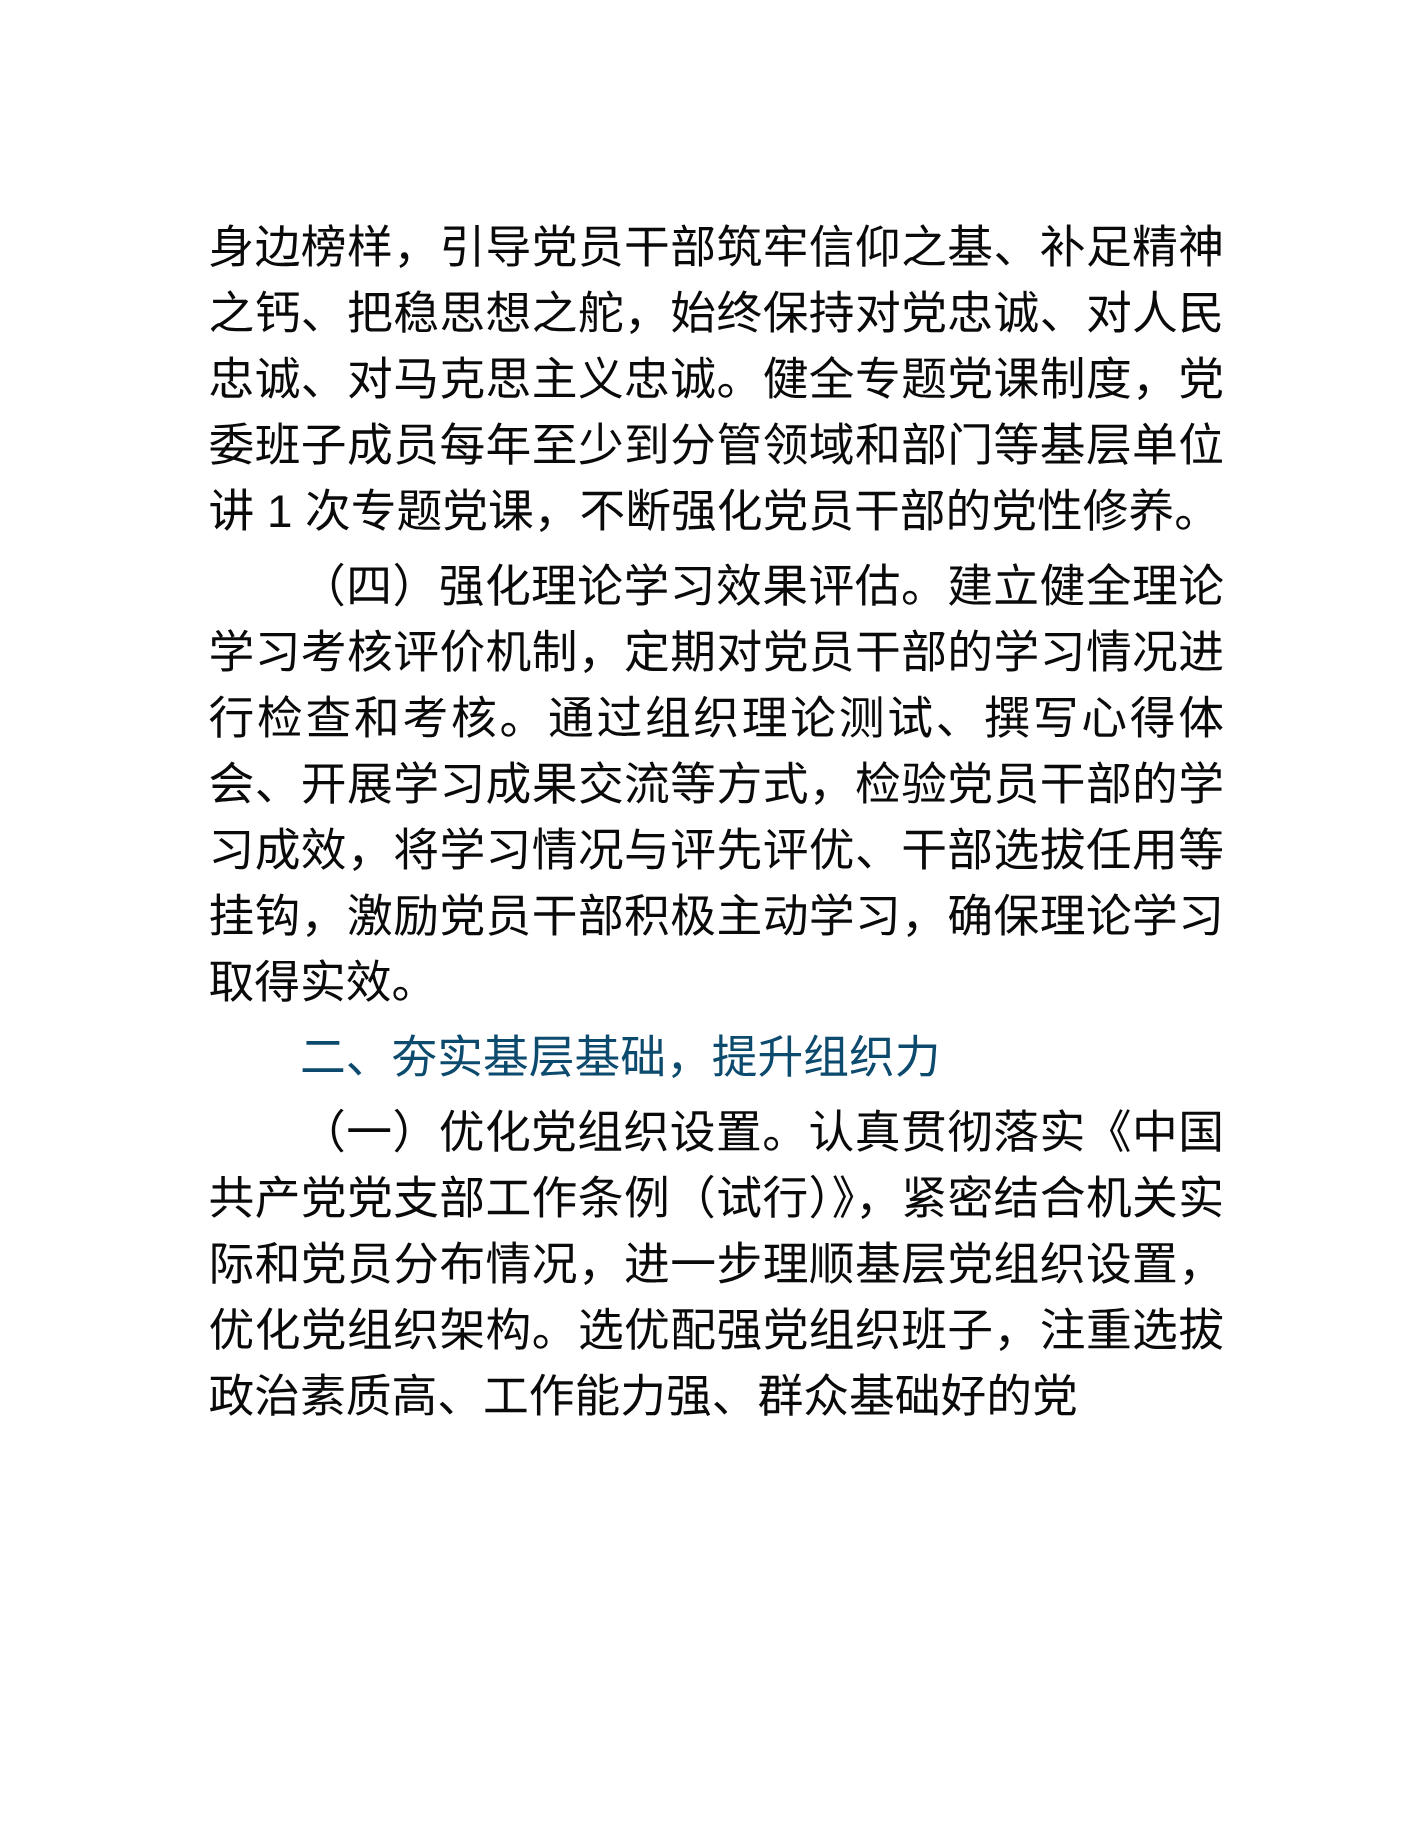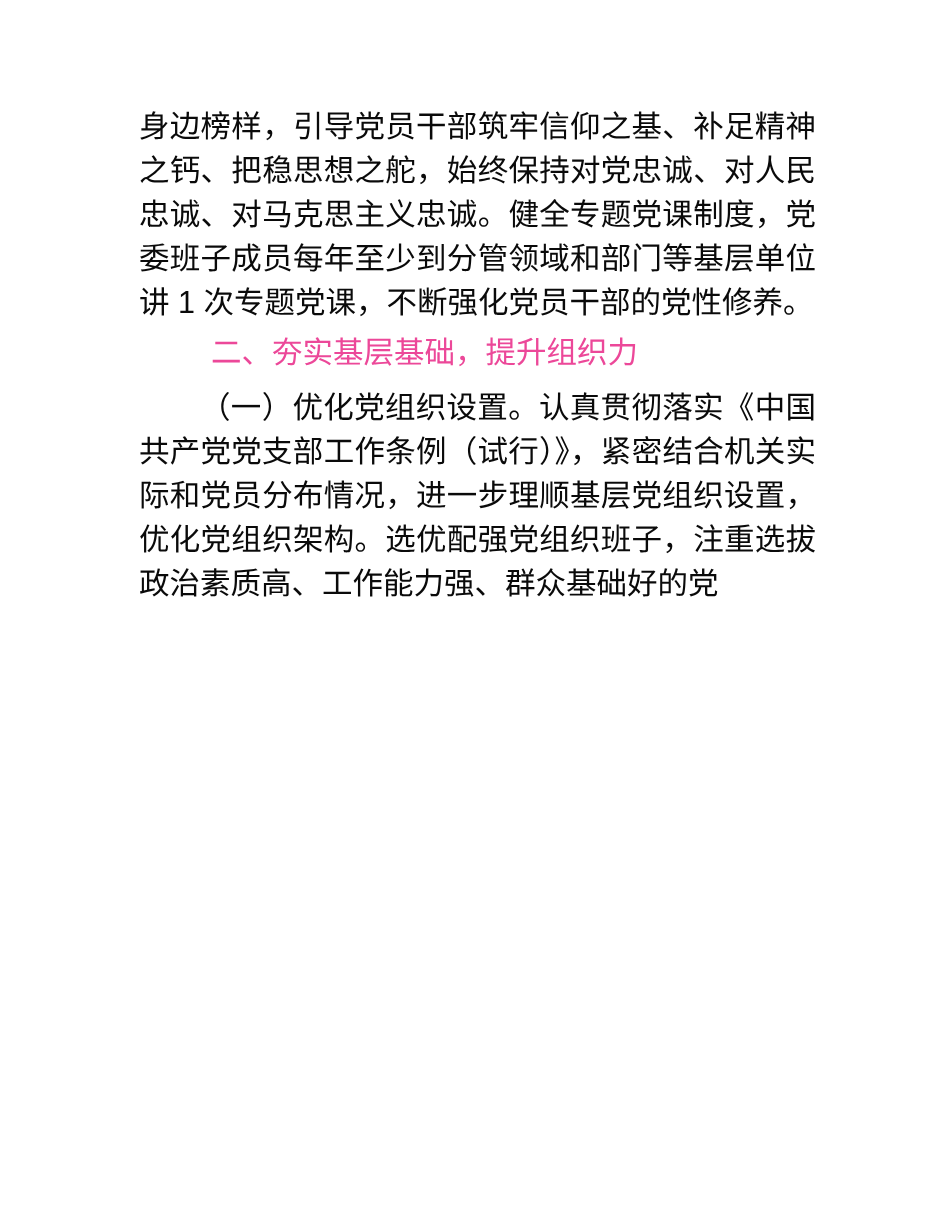--- a/index.html
+++ b/index.html
@@ -36,48 +36,50 @@
     text-align: justify;
     text-justify: inter-ideograph;
     text-indent: 2em;
     letter-spacing: 0px;
     word-break: break-all;
     color: #0a0a0a;
     font-weight: 500;
   }
   .para.continuation {
     text-indent: 0;
+    margin-top: 39px;
   }
   .para + .para {
     margin-top: 0px;
   }
   .para.spaced {
     margin-top: 6px;
   }
   .heading {
-    margin: 11px;
+    margin: 0;
     font-size: 30.5px;
     line-height: 44px;
     text-indent: 2em;
     text-align: left;
-    color: #ec4899;
+    color: #0c4a6e;
     font-weight: 500;
   }
   .heading.spaced {
     margin-top: 6px;
   }
 </style>
 </head>
 <body>
 
 <div class="page">
   <div class="page-body">
 
     <p class="para continuation">身边榜样，引导党员干部筑牢信仰之基、补足精神之钙、把稳思想之舵，始终保持对党忠诚、对人民忠诚、对马克思主义忠诚。健全专题党课制度，党委班子成员每年至少到分管领域和部门等基层单位讲 1 次专题党课，不断强化党员干部的党性修养。</p>
 
 
+    <p class="para spaced">（四）强化理论学习效果评估。建立健全理论学习考核评价机制，定期对党员干部的学习情况进行检查和考核。通过组织理论测试、撰写心得体会、开展学习成果交流等方式，检验党员干部的学习成效，将学习情况与评先评优、干部选拔任用等挂钩，激励党员干部积极主动学习，确保理论学习取得实效。</p>
 
     <p class="heading spaced">二、夯实基层基础，提升组织力</p>
 
     <p class="para spaced">（一）优化党组织设置。认真贯彻落实《中国共产党党支部工作条例（试行）》，紧密结合机关实际和党员分布情况，进一步理顺基层党组织设置，优化党组织架构。选优配强党组织班子，注重选拔政治素质高、工作能力强、群众基础好的党</p>
 
   </div>
 </div>
 
 </body></html>

